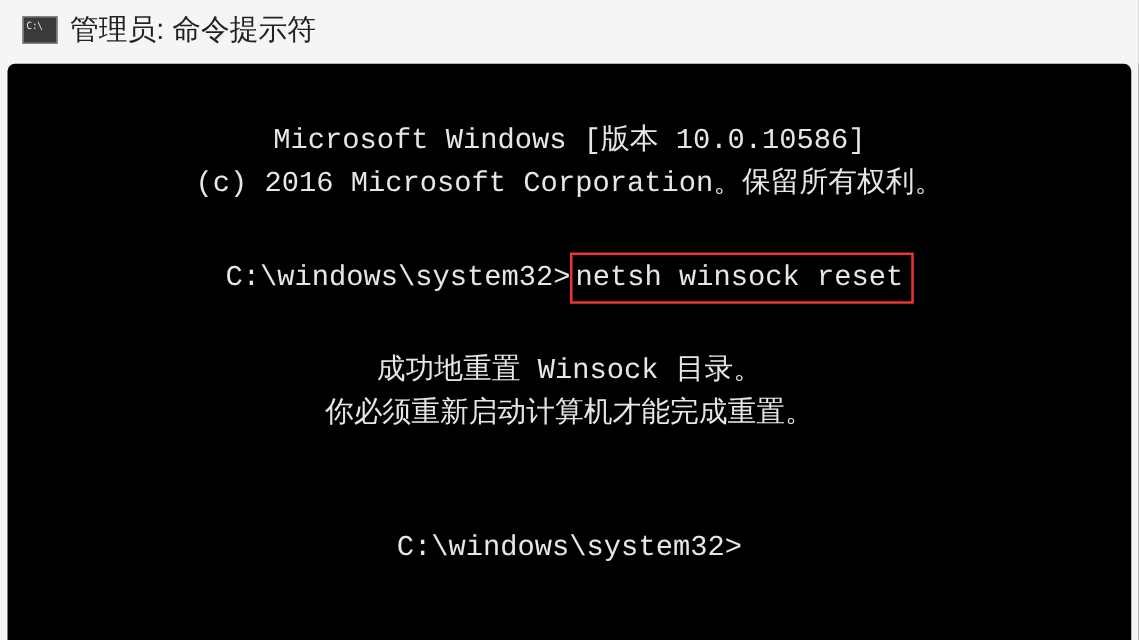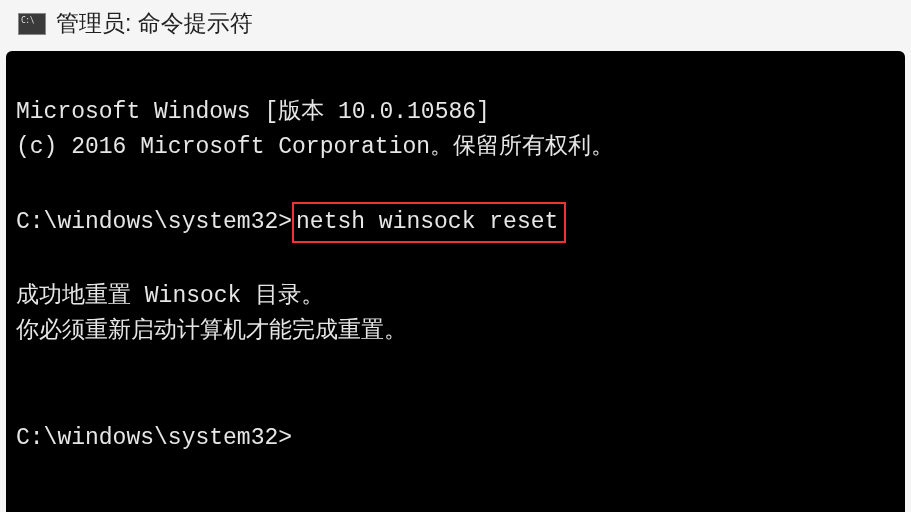--- a/index.html
+++ b/index.html
@@ -48,20 +48,21 @@
       color: #e6e6e6;
       font-family: "SimSun", "NSimSun", Consolas, "Courier New", monospace;
       font-size: 23px;
       line-height: 1.55;
       padding: 8px 10px 20px 10px;
       height: calc(100% - 50px);
       white-space: pre;
       position: relative;
       border-radius: 6px 6px 0 0;
       margin: 0 6px;
+      text-align: center;
     }
     .terminal-line {
       white-space: pre-wrap;
     }
     .prompt-row {
       position: relative;
     }
     .highlight-box {
       border: 2px solid #e33;
       padding: 1px 6px 1px 2px;

